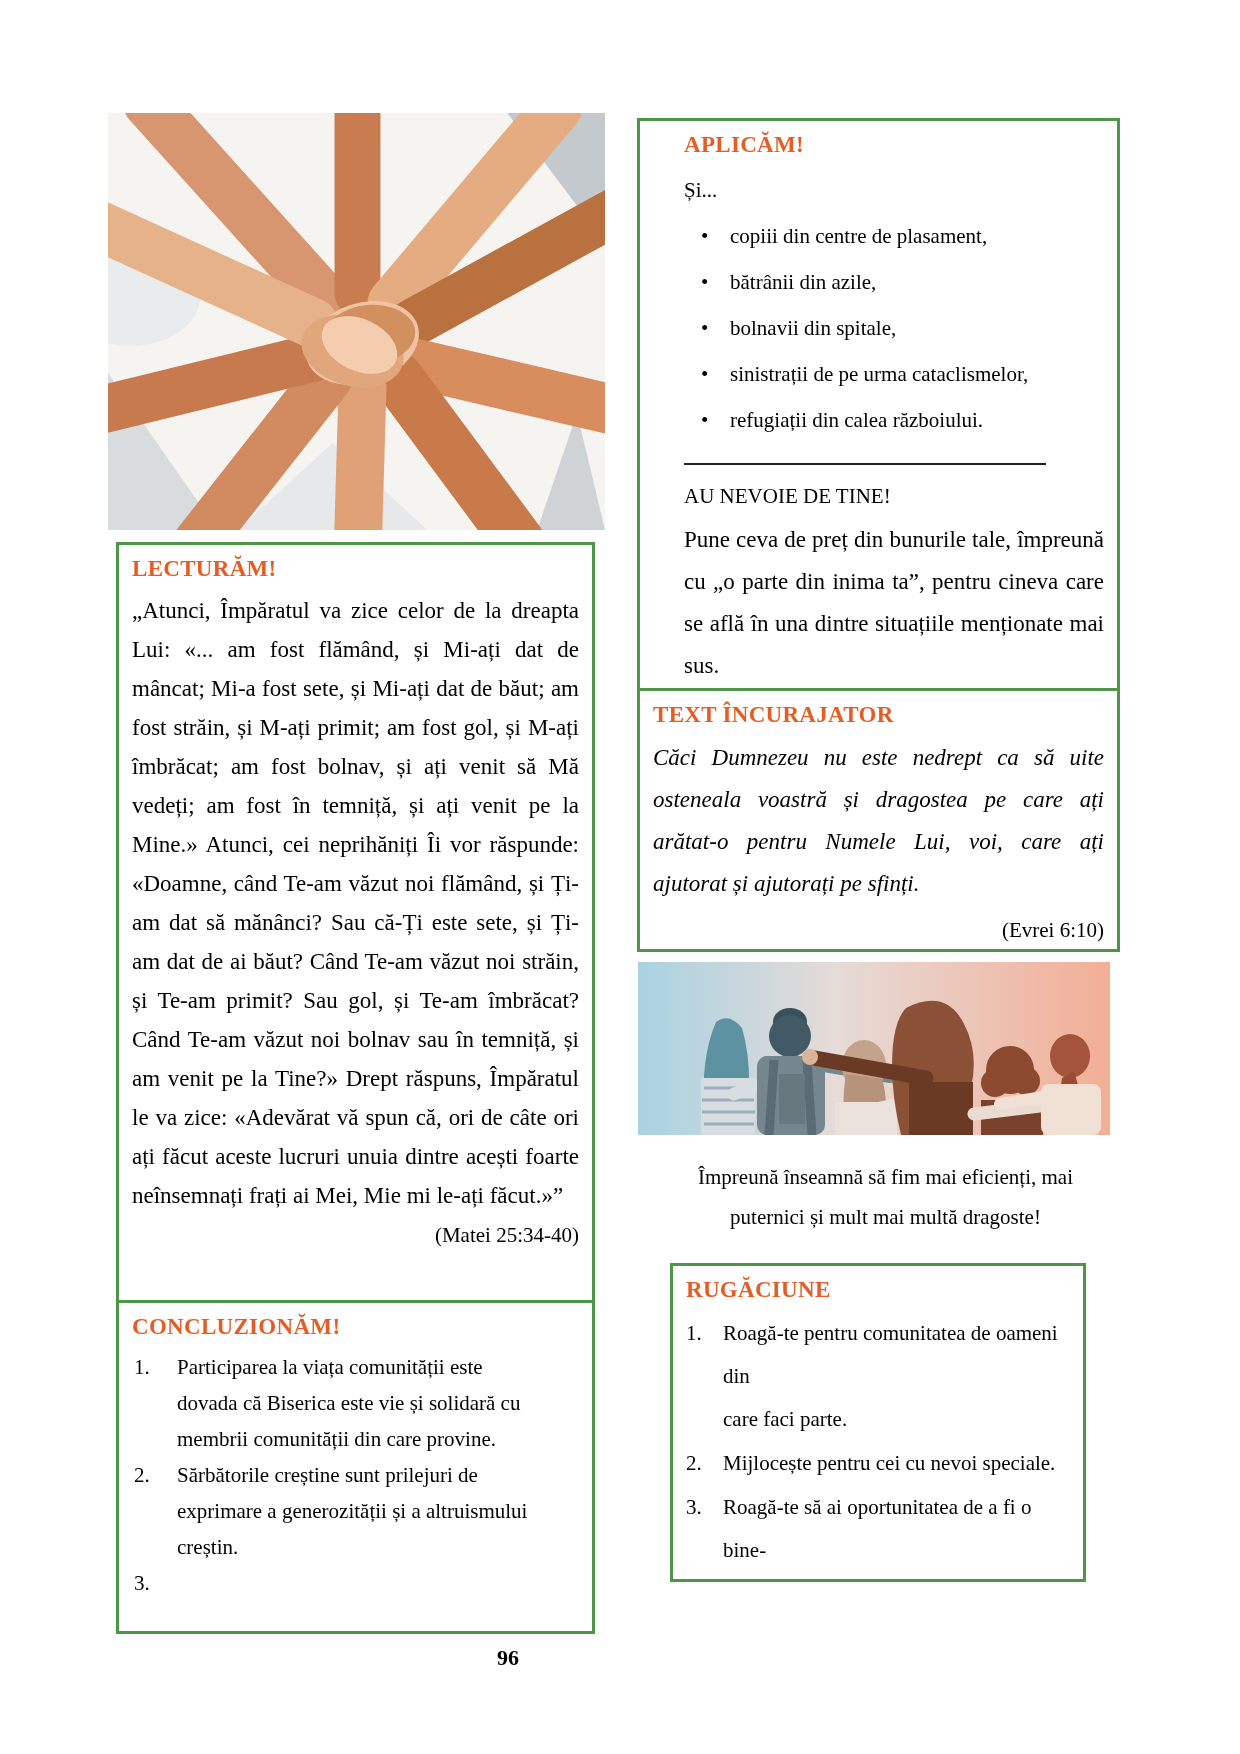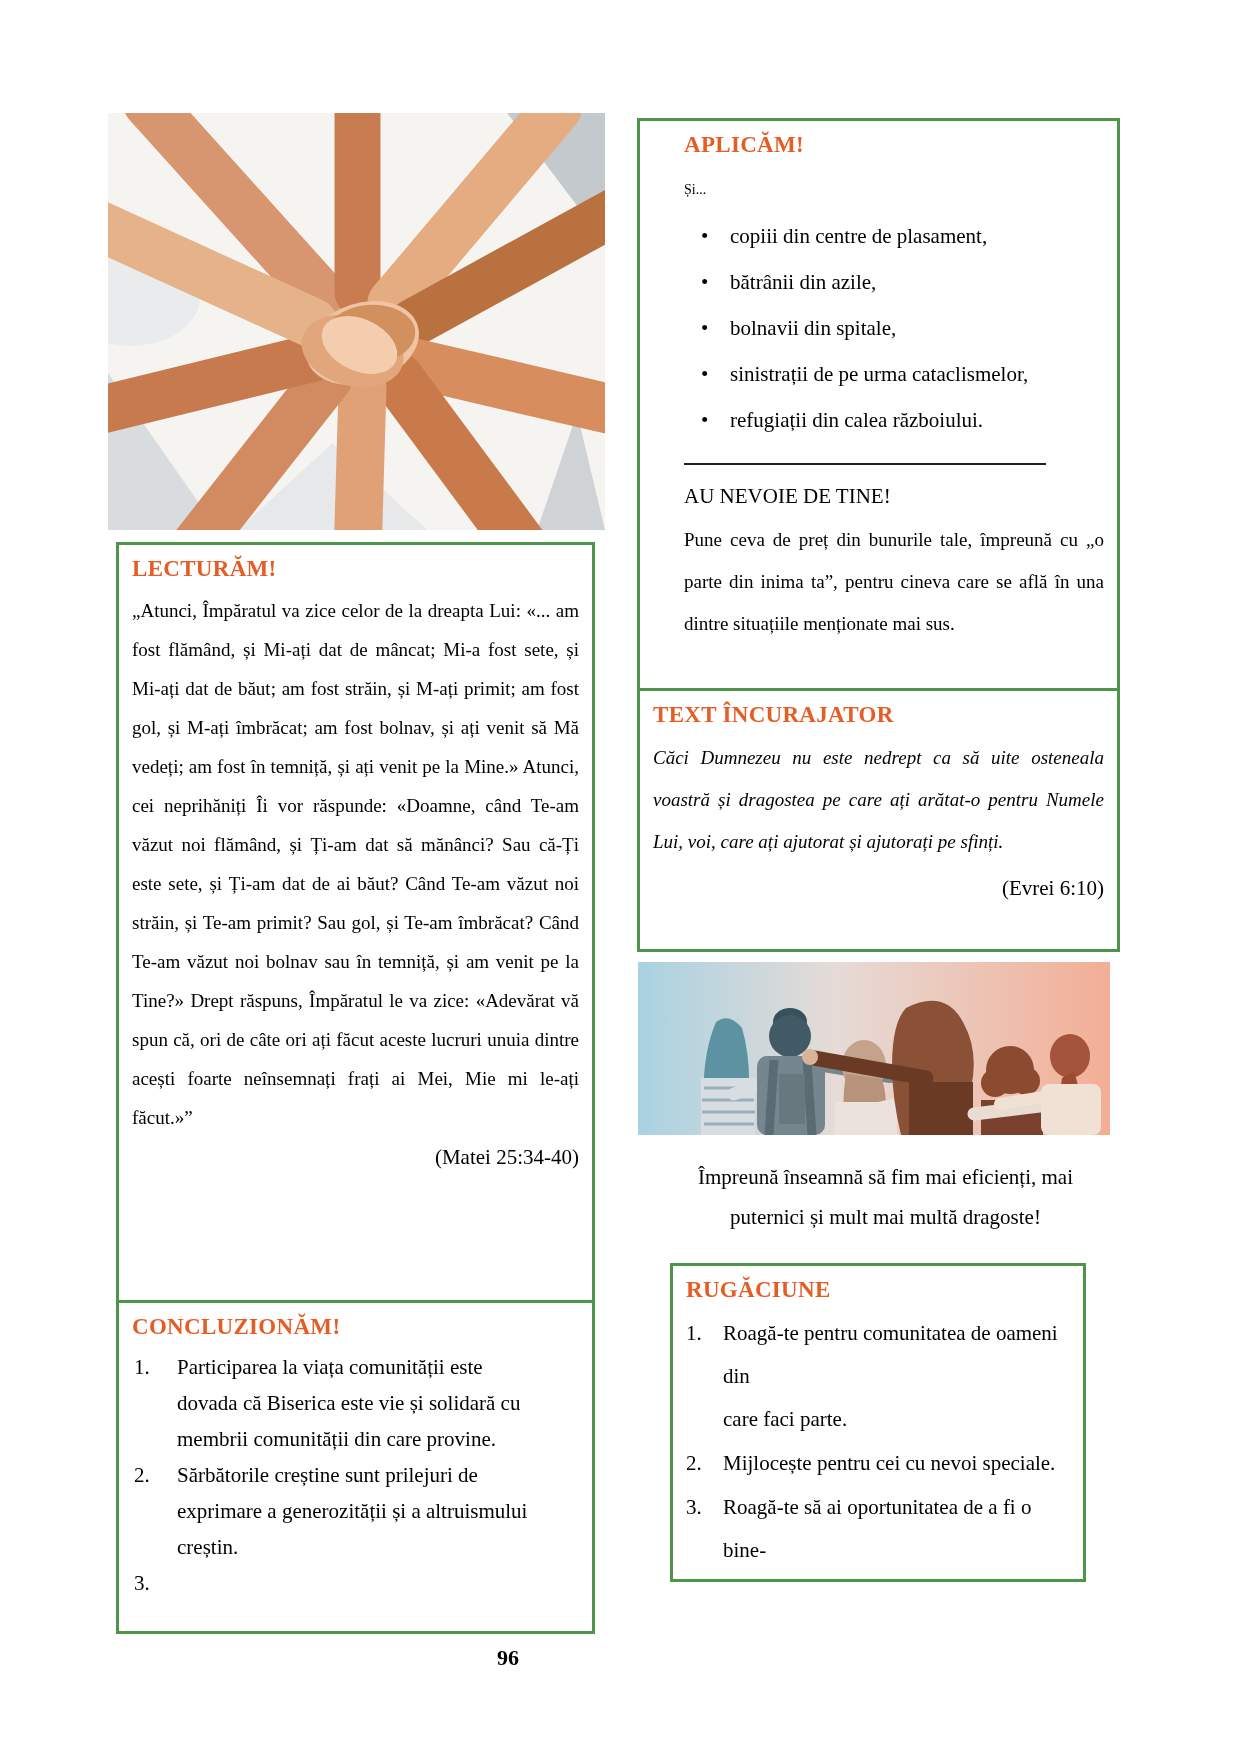--- a/index.html
+++ b/index.html
@@ -20,36 +20,36 @@
   .concluzionam{left:116px;top:1300px;width:479px;height:334px;}
   .aplicam{left:637px;top:118px;width:483px;height:578px;padding-left:44px;}
   .incurajator{left:637px;top:688px;width:483px;height:264px;}
   .rugaciune{left:637px;top:1263px;width:416px;height:319px;margin-left:33px;}
 
   .box-title{
     margin:0 0 4px 0;
     font-size:23px;line-height:36px;font-weight:bold;letter-spacing:.3px;
     color:var(--title_orange,#E55D24);
   }
-  .body{font-size:19px;margin:0;}
+  .body{font-size:23px;margin:0;}
   .just{text-align:justify;}
 
   .lecturam .body{line-height:39px;}
   .ref{font-size:21px;text-align:right;margin:0;}
   .lecturam .ref{line-height:40px;}
 
   .oli{display:flex;font-size:21px;}
   .oli .num{flex:0 0 auto;}
   .oli .txt{flex:1;white-space:pre-line;}
   .concluzionam .oli{line-height:36px;}
   .concluzionam .num{width:45px;padding-left:2px;box-sizing:border-box;}
   .rugaciune .oli{line-height:43px;margin-bottom:1px;}
   .rugaciune .num{width:37px;box-sizing:border-box;}
 
-  .aplicam .intro{font-size:14px;line-height:46px;margin:0;}
+  .aplicam .intro{font-size:21px;line-height:46px;margin:0;}
   .bullet-row{display:flex;font-size:21px;line-height:46px;}
   .bullet-mark{flex:0 0 46px;padding-left:17px;box-sizing:border-box;}
   .separator{border:0;border-top:2px solid #222;width:362px;margin:20px 0 8px 0;}
   .subheading{font-size:21px;line-height:46px;margin:0;}
   .aplicam .body{line-height:42px;}
 
   .incurajator .body{font-style:italic;line-height:42px;}
   .incurajator .ref{line-height:42px;margin-top:4px;}
 
   .caption{

